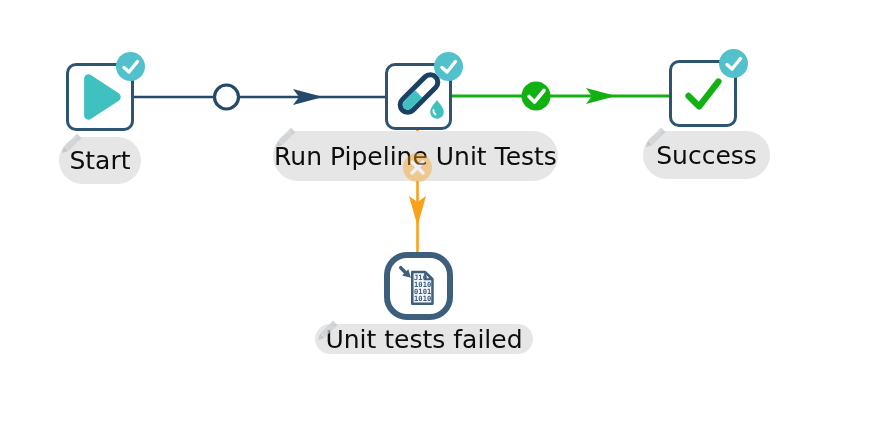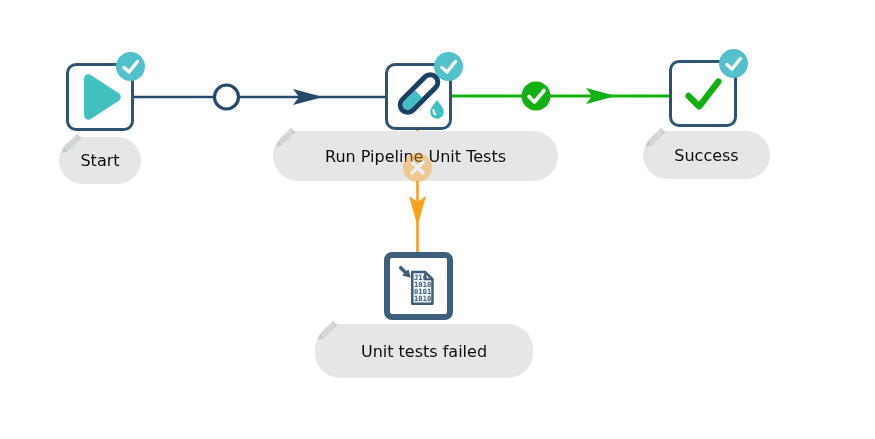--- a/index.html
+++ b/index.html
@@ -9,31 +9,31 @@
   }
   .hops-layer{position:absolute;left:0;top:0;z-index:1;}
   .node{
     position:absolute;box-sizing:border-box;background:#fff;
     border:3px solid #2d5571;border-radius:10px;
     display:flex;align-items:center;justify-content:center;z-index:2;
   }
   .node-start{left:66px;top:63px;width:68px;height:68px;}
   .node-tests{left:385px;top:63px;width:67px;height:67px;}
   .node-success{left:669px;top:60px;width:68px;height:67px;}
-  .node-failed{left:384px;top:252px;width:69px;height:68px;border:6px solid #3d5f7c;border-radius:8px;}
+  .node-failed{left:384px;top:252px;width:69px;height:68px;border:6px solid #3d5f7c;border-radius:23px;}
   .badge{position:absolute;top:-14px;right:-14px;width:29px;height:29px;}
   .pill{
     position:absolute;background:#e6e6e6;border-radius:25px;z-index:4;
     display:flex;align-items:center;justify-content:center;
-    font-size:16px;color:#0d0d0d;white-space:nowrap;
+    font-size:25px;color:#0d0d0d;white-space:nowrap;
   }
   .pill-start{left:59px;top:137px;width:82px;height:47px;}
   .pill-tests{left:273px;top:131px;width:285px;height:50px;}
   .pill-success{left:643px;top:131px;width:127px;height:48px;}
-  .pill-failed{left:315px;top:324px;width:218px;height:54px;}
+  .pill-failed{left:315px;top:324px;width:218px;height:30px;}
   .pencil{position:absolute;left:-2px;top:-9px;opacity:.7;}
   .x-marker{position:absolute;left:401px;top:151px;z-index:5;opacity:.42;}
   .bin{font-family:"DejaVu Sans Mono", monospace;font-weight:bold;}
 </style>
 </head>
 <body>
 
 <div class="canvas">
 
   <svg class="hops-layer" width="875" height="439" viewBox="0 0 875 439">

